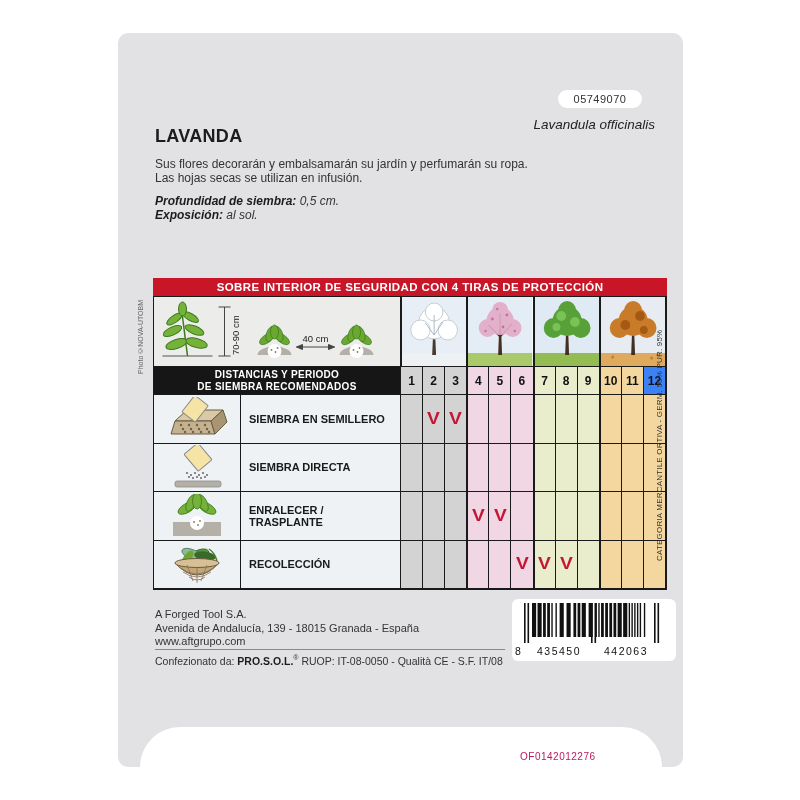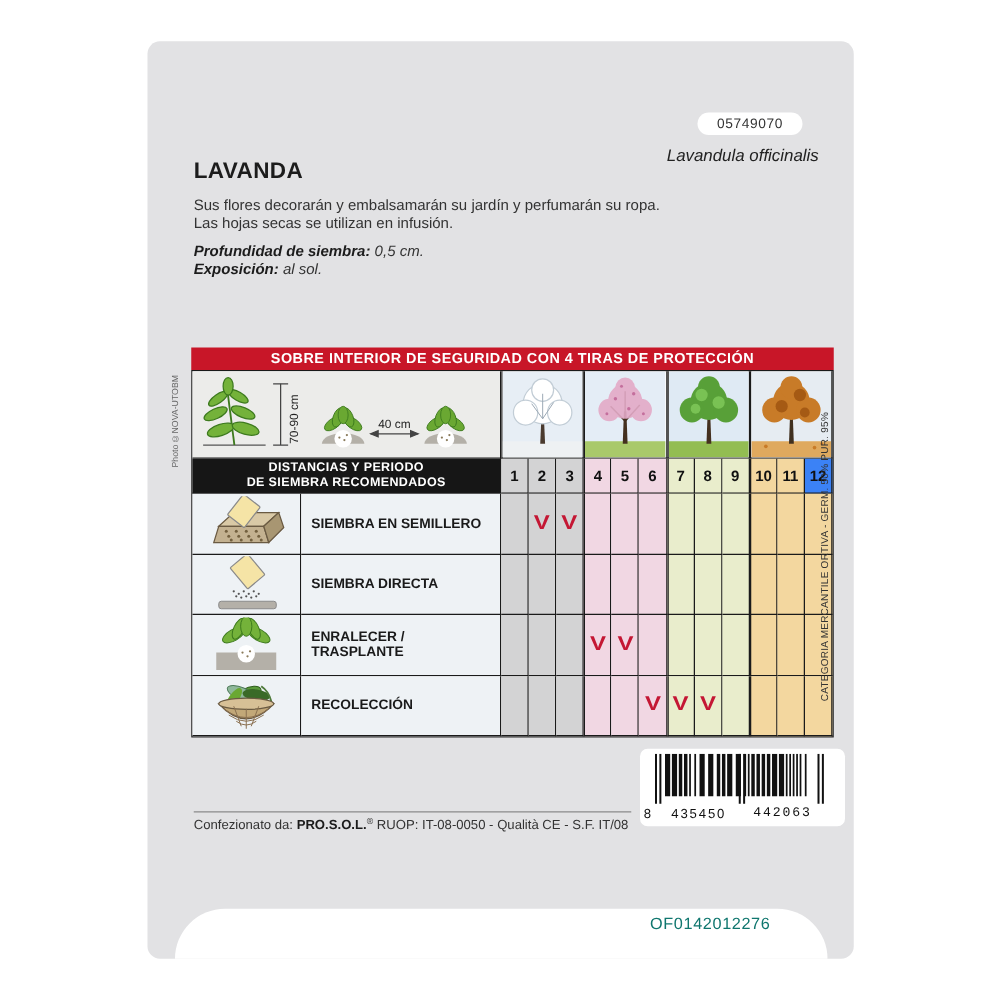--- a/index.html
+++ b/index.html
@@ -56,27 +56,27 @@
   .side-note{
     position:absolute;left:537px;top:267px;height:290px;width:13px;writing-mode:vertical-rl;
     transform:rotate(180deg);font-size:8px;color:#333;white-space:nowrap;text-align:center;letter-spacing:.2px;
   }
   .addr{position:absolute;left:37px;top:575px;font-size:11px;line-height:13.5px;color:#333;}
   .barcode-box{position:absolute;left:394px;top:566px;width:164px;height:62px;background:#fff;border-radius:6px;}
   .barcode-box svg{position:absolute;left:10px;top:4px;}
   .bc-digit{position:absolute;top:46px;font-size:10.5px;color:#111;letter-spacing:1.5px;}
   .bc-d1{left:3px;letter-spacing:0;}
   .bc-d2{left:17px;width:60px;text-align:center;}
-  .bc-d3{left:84px;width:60px;text-align:center;font-family:Liberation Mono, monospace;}
+  .bc-d3{left:84px;width:60px;text-align:center;}
   .rule{position:absolute;left:37px;top:616px;width:350px;height:1px;background:#8a8a8a;}
   .conf{position:absolute;left:37px;top:621px;font-size:10.5px;color:#333;}
   .conf b{color:#1c1c1c;}
   .conf sup{font-size:7px;}
   .flap{position:absolute;left:22px;top:694px;width:522px;height:40px;background:#fff;border-radius:40px 40px 0 0;}
-  .ofref{position:absolute;left:380px;top:4px;font-size:13px;color:#0f766e;letter-spacing:.5px;}
+  .ofref{position:absolute;left:380px;top:24px;font-size:10px;color:#be185d;letter-spacing:.5px;}
   svg text{font-family:"Liberation Sans", sans-serif;}
 </style>
 </head>
 <body>
 
 <div class="card">
 
   <div class="badge">05749070</div>
   <div class="latin">Lavandula officinalis</div>
   <div class="title">LAVANDA</div>
@@ -405,20 +405,25 @@
       </div>
       <div class="cell month-cell" style="grid-area: 6 / 11; background: rgb(233, 237, 204);"></div>
       <div class="cell month-cell gsep" style="grid-area: 6 / 12; background: rgb(243, 215, 159);"></div>
       <div class="cell month-cell" style="grid-area: 6 / 13; background: rgb(243, 215, 159);"></div>
       <div class="cell month-cell" style="grid-area: 6 / 14; background: rgb(243, 215, 159);"></div>
     </div>
 
   <div class="photo-credit">Photo ©NOVA-UTOBM</div>
   <div class="side-note">CATEGORIA MERCANTILE ORTIVA - GERM. 50% PUR. 95%</div>
 
+  <div class="addr">
+    <div>A Forged Tool S.A.</div>
+    <div>Avenida de Andalucía, 139 - 18015 Granada - España</div>
+    <div>www.aftgrupo.com</div>
+  </div>
 
   <div class="barcode-box">
     <svg id="barcode-svg" width="144" height="42" viewBox="0 0 144 42">
         <rect x="10" y="0" width="4.142857142857142" height="34" fill="#111"></rect>
         <rect x="15.523809523809524" y="0" width="4.142857142857142" height="34" fill="#111"></rect>
         <rect x="21.047619047619047" y="0" width="2.761904761904762" height="34" fill="#111"></rect>
         <rect x="25.19047619047619" y="0" width="2.761904761904762" height="34" fill="#111"></rect>
         <rect x="29.333333333333332" y="0" width="1.380952380952381" height="34" fill="#111"></rect>
         <rect x="33.476190476190474" y="0" width="1.380952380952381" height="34" fill="#111"></rect>
         <rect x="37.61904761904762" y="0" width="4.142857142857142" height="34" fill="#111"></rect>

